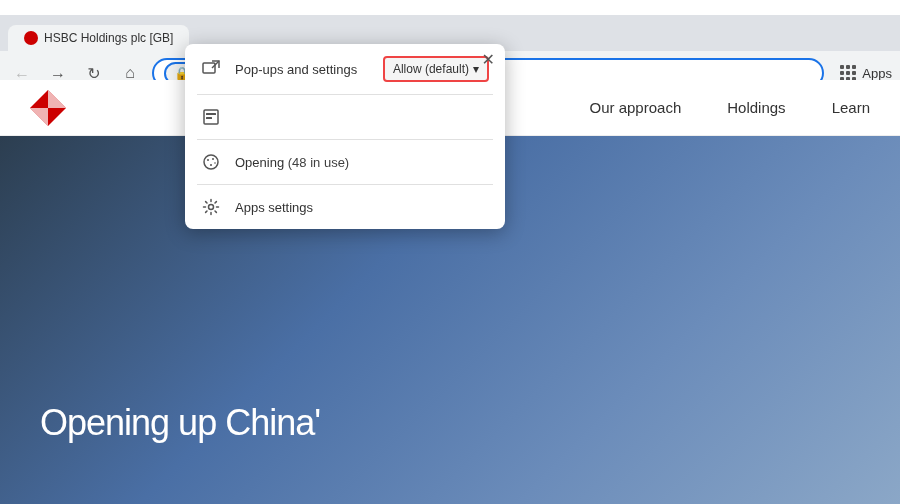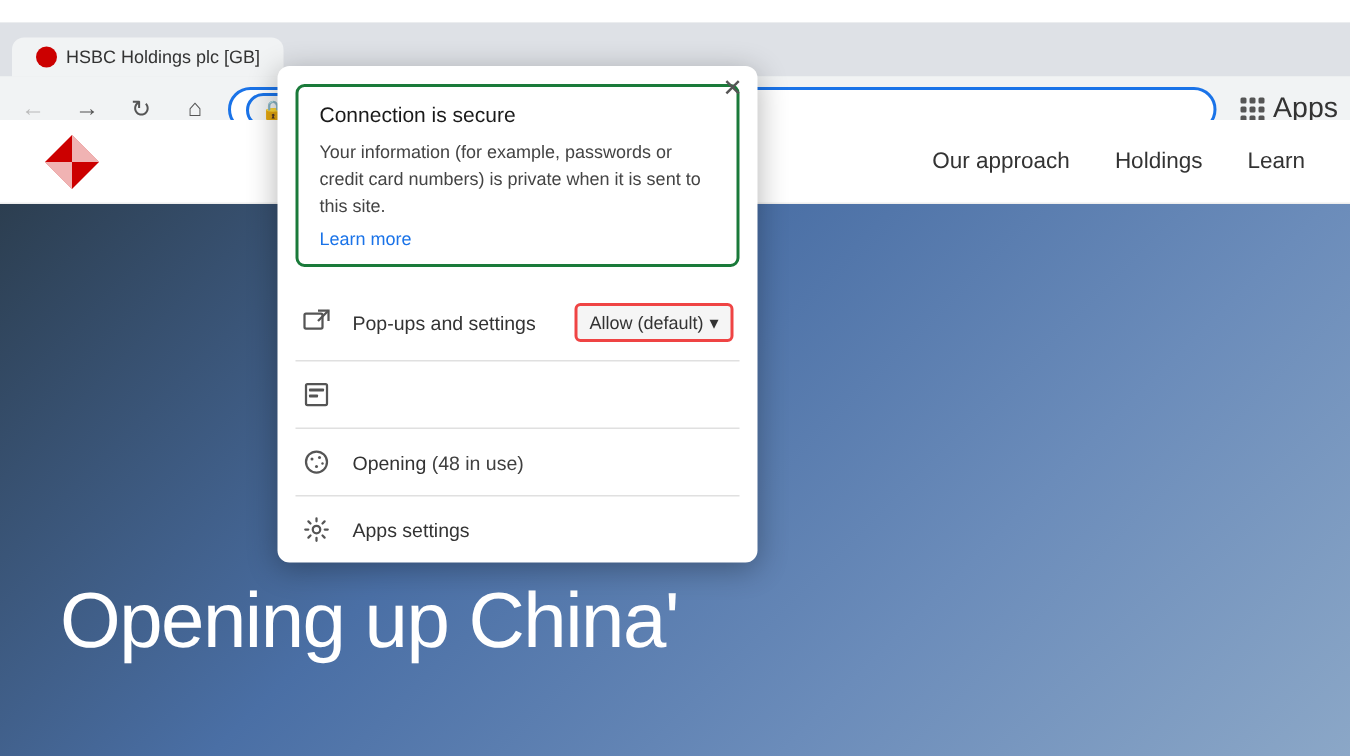--- a/index.html
+++ b/index.html
@@ -118,21 +118,21 @@
       position: relative;
     }
 
     .hsbc-logo svg {
       width: 36px;
       height: 36px;
     }
 
     .nav-links {
       display: flex;
-      gap: 30px;
+      gap: 46px;
       margin-left: auto;
       text-align: center;
     }
 
     .nav-link {
       font-size: 15px;
       color: #333;
       text-decoration: none;
       cursor: pointer;
     }
@@ -141,21 +141,21 @@
       position: absolute;
       top: 56px;
       left: 0; right: 0; bottom: 0;
       background: linear-gradient(135deg, #2c3e50 0%, #4a6fa5 40%, #6b8cba 70%, #8ba7c7 100%);
       display: flex;
       align-items: flex-end;
       padding: 0 40px 60px;
     }
 
     .hero-text {
-      font-size: 52px;
+      font-size: 36px;
       color: #fff;
       font-weight: 300;
       letter-spacing: -1px;
       text-align: right;
     }
 
     
     .popup-container {
       position: absolute;
       top: 44px;
@@ -310,21 +310,21 @@
         <div class="apps-dot"></div>
         <div class="apps-dot"></div>
         <div class="apps-dot"></div>
         <div class="apps-dot"></div>
         <div class="apps-dot"></div>
         <div class="apps-dot"></div>
         <div class="apps-dot"></div>
         <div class="apps-dot"></div>
         <div class="apps-dot"></div>
       </div>
-      <span style="font-size:19px;color:#333;">Apps</span>
+      <span style="font-size:13px;color:#333;">Apps</span>
     </div>
   </div>
 </div>
 
 <div class="website-content">
 
   <div class="site-header">
 
     <div class="hsbc-logo">
       <svg viewBox="0 0 36 36" xmlns="http://www.w3.org/2000/svg">
@@ -342,25 +342,20 @@
   </div>
 
   <div class="hero-section">
     <div class="hero-text">Opening up China'</div>
   </div>
 </div>
 
 <div class="popup-container">
   <span class="popup-close">✕</span>
 
-  <div class="connection-secure-section">
-    <div class="connection-title">Connection is secure</div>
-    <div class="connection-desc">Your information (for example, passwords or credit card numbers) is private when it is sent to this site.</div>
-    <a class="learn-more">Learn more</a>
-  </div>
 
   <div class="popup-row">
     <div class="popup-row-icon">
       <svg width="18" height="18" viewBox="0 0 18 18" fill="none">
         <rect x="1" y="3" width="12" height="10" rx="1" stroke="#555" stroke-width="1.5" fill="none"></rect>
         <path d="M10 1 L17 1 L17 8" stroke="#555" stroke-width="1.5" fill="none"></path>
         <line x1="10" y1="8" x2="17" y2="1" stroke="#555" stroke-width="1.5"></line>
       </svg>
     </div>
     <span class="popup-row-label">Pop-ups and settings</span>

